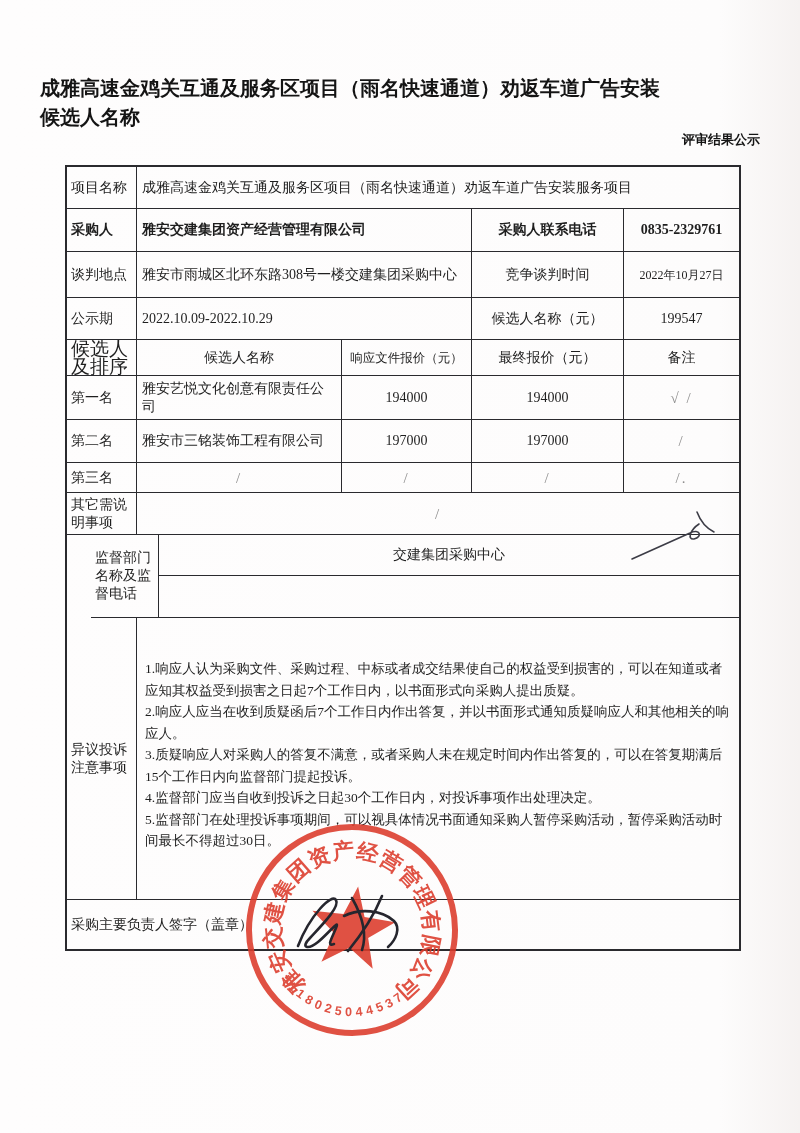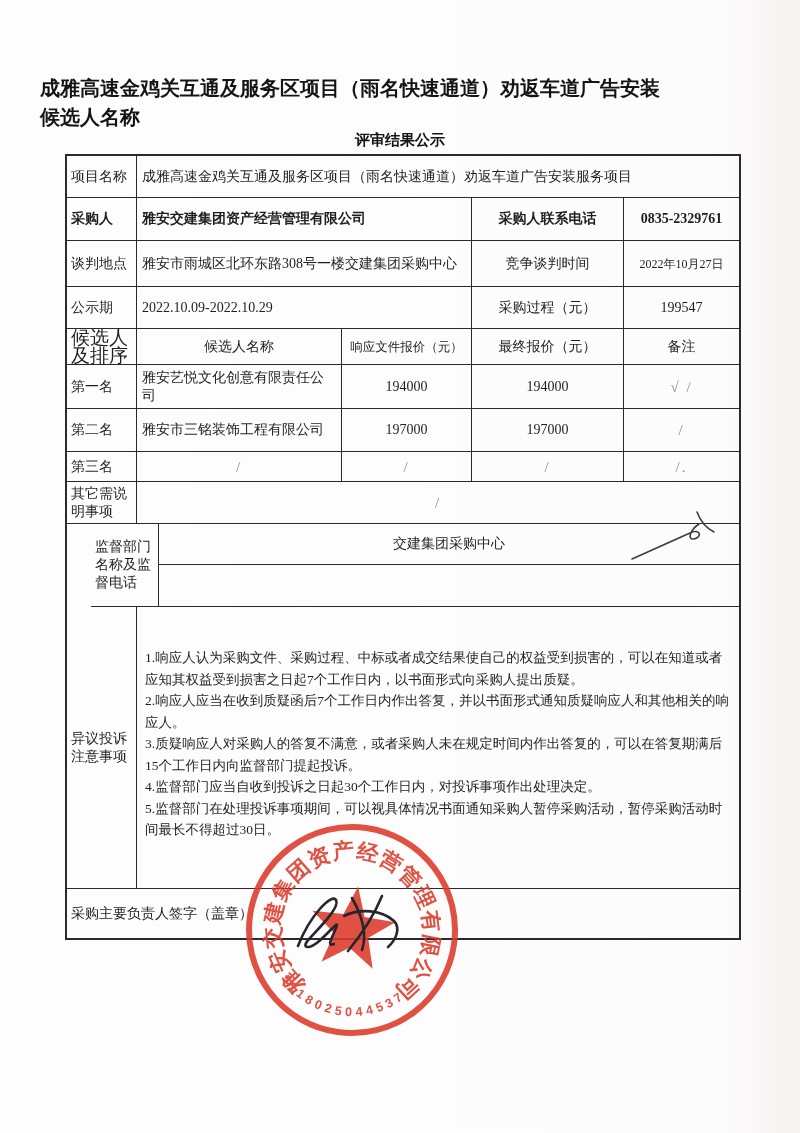--- a/index.html
+++ b/index.html
@@ -2,24 +2,24 @@
 <html><head>
 <meta charset="utf-8">
 <style>
   html,body{margin:0;padding:0;width:800px;height:1133px;background:#e9e7e6;}
   .page{position:relative;width:800px;height:1133px;overflow:hidden;
         background:linear-gradient(90deg,#fefdfd 0%,#fdfcfc 90%,#f5f2f1 100%);
         font-family:"Liberation Serif","DejaVu Serif",serif;color:#1f1f1f;}
   .titleblock{position:absolute;top:74px;left:40px;width:720px;text-align:left;
         font-family:"Liberation Sans","DejaVu Sans",sans-serif;font-weight:bold;
         font-size:20px;line-height:29px;color:#141414;}
-  .subtitle{position:absolute;top:128px;left:40px;width:720px;text-align:center;
+  .subtitle{position:absolute;top:128px;left:40px;width:720px;text-align:right;
         font-family:"Liberation Sans","DejaVu Sans",sans-serif;font-weight:bold;
-        font-size:15px;color:#141414;}
-  .tbl{position:absolute;left:65px;top:154px;width:672px;border:2px solid #2a2a2e;}
+        font-size:13px;color:#141414;}
+  .tbl{position:absolute;left:65px;top:165px;width:672px;border:2px solid #2a2a2e;}
   .row{display:flex;border-bottom:1.5px solid #2a2a2e;}
   .row:last-child{border-bottom:none;}
   .cell{box-sizing:border-box;border-right:1.5px solid #2a2a2e;display:flex;
         align-items:center;font-size:14px;line-height:18px;padding:2px 5px;overflow:hidden;}
   .cell:last-child{border-right:none;}
   .c0{width:70px;}  .c1{width:205px;} .c2{width:130px;} .c3{width:152px;} .c4{width:115px;}
   .c12{width:335px;} .c14{width:602px;}
   .lab{justify-content:flex-start;padding-left:4px;}
   .ctr{justify-content:center;text-align:center;}
   .lft{justify-content:flex-start;}
@@ -61,21 +61,21 @@
     <div class="row" style="height:45px;">
       <div class="cell c0 lab">谈判地点</div>
       <div class="cell c12 lft">雅安市雨城区北环东路308号一楼交建集团采购中心</div>
       <div class="cell c3 ctr">竞争谈判时间</div>
       <div class="cell c4 ctr" style="font-size:12px;">2022年10月27日</div>
     </div>
 
     <div class="row" style="height:41px;">
       <div class="cell c0 lab">公示期</div>
       <div class="cell c12 lft">2022.10.09-2022.10.29</div>
-      <div class="cell c3 ctr">采购过程（元）</div>
+      <div class="cell c3 ctr">候选人名称（元）</div>
       <div class="cell c4 ctr">199547</div>
     </div>
 
     <div class="row" style="height:35px;">
       <div class="cell c0 lab" style="font-size:19px;">候选人及排序</div>
       <div class="cell c1 ctr">候选人名称</div>
       <div class="cell c2 ctr" style="font-size:12.5px;">响应文件报价（元）</div>
       <div class="cell c3 ctr">最终报价（元）</div>
       <div class="cell c4 ctr">备注</div>
     </div>

